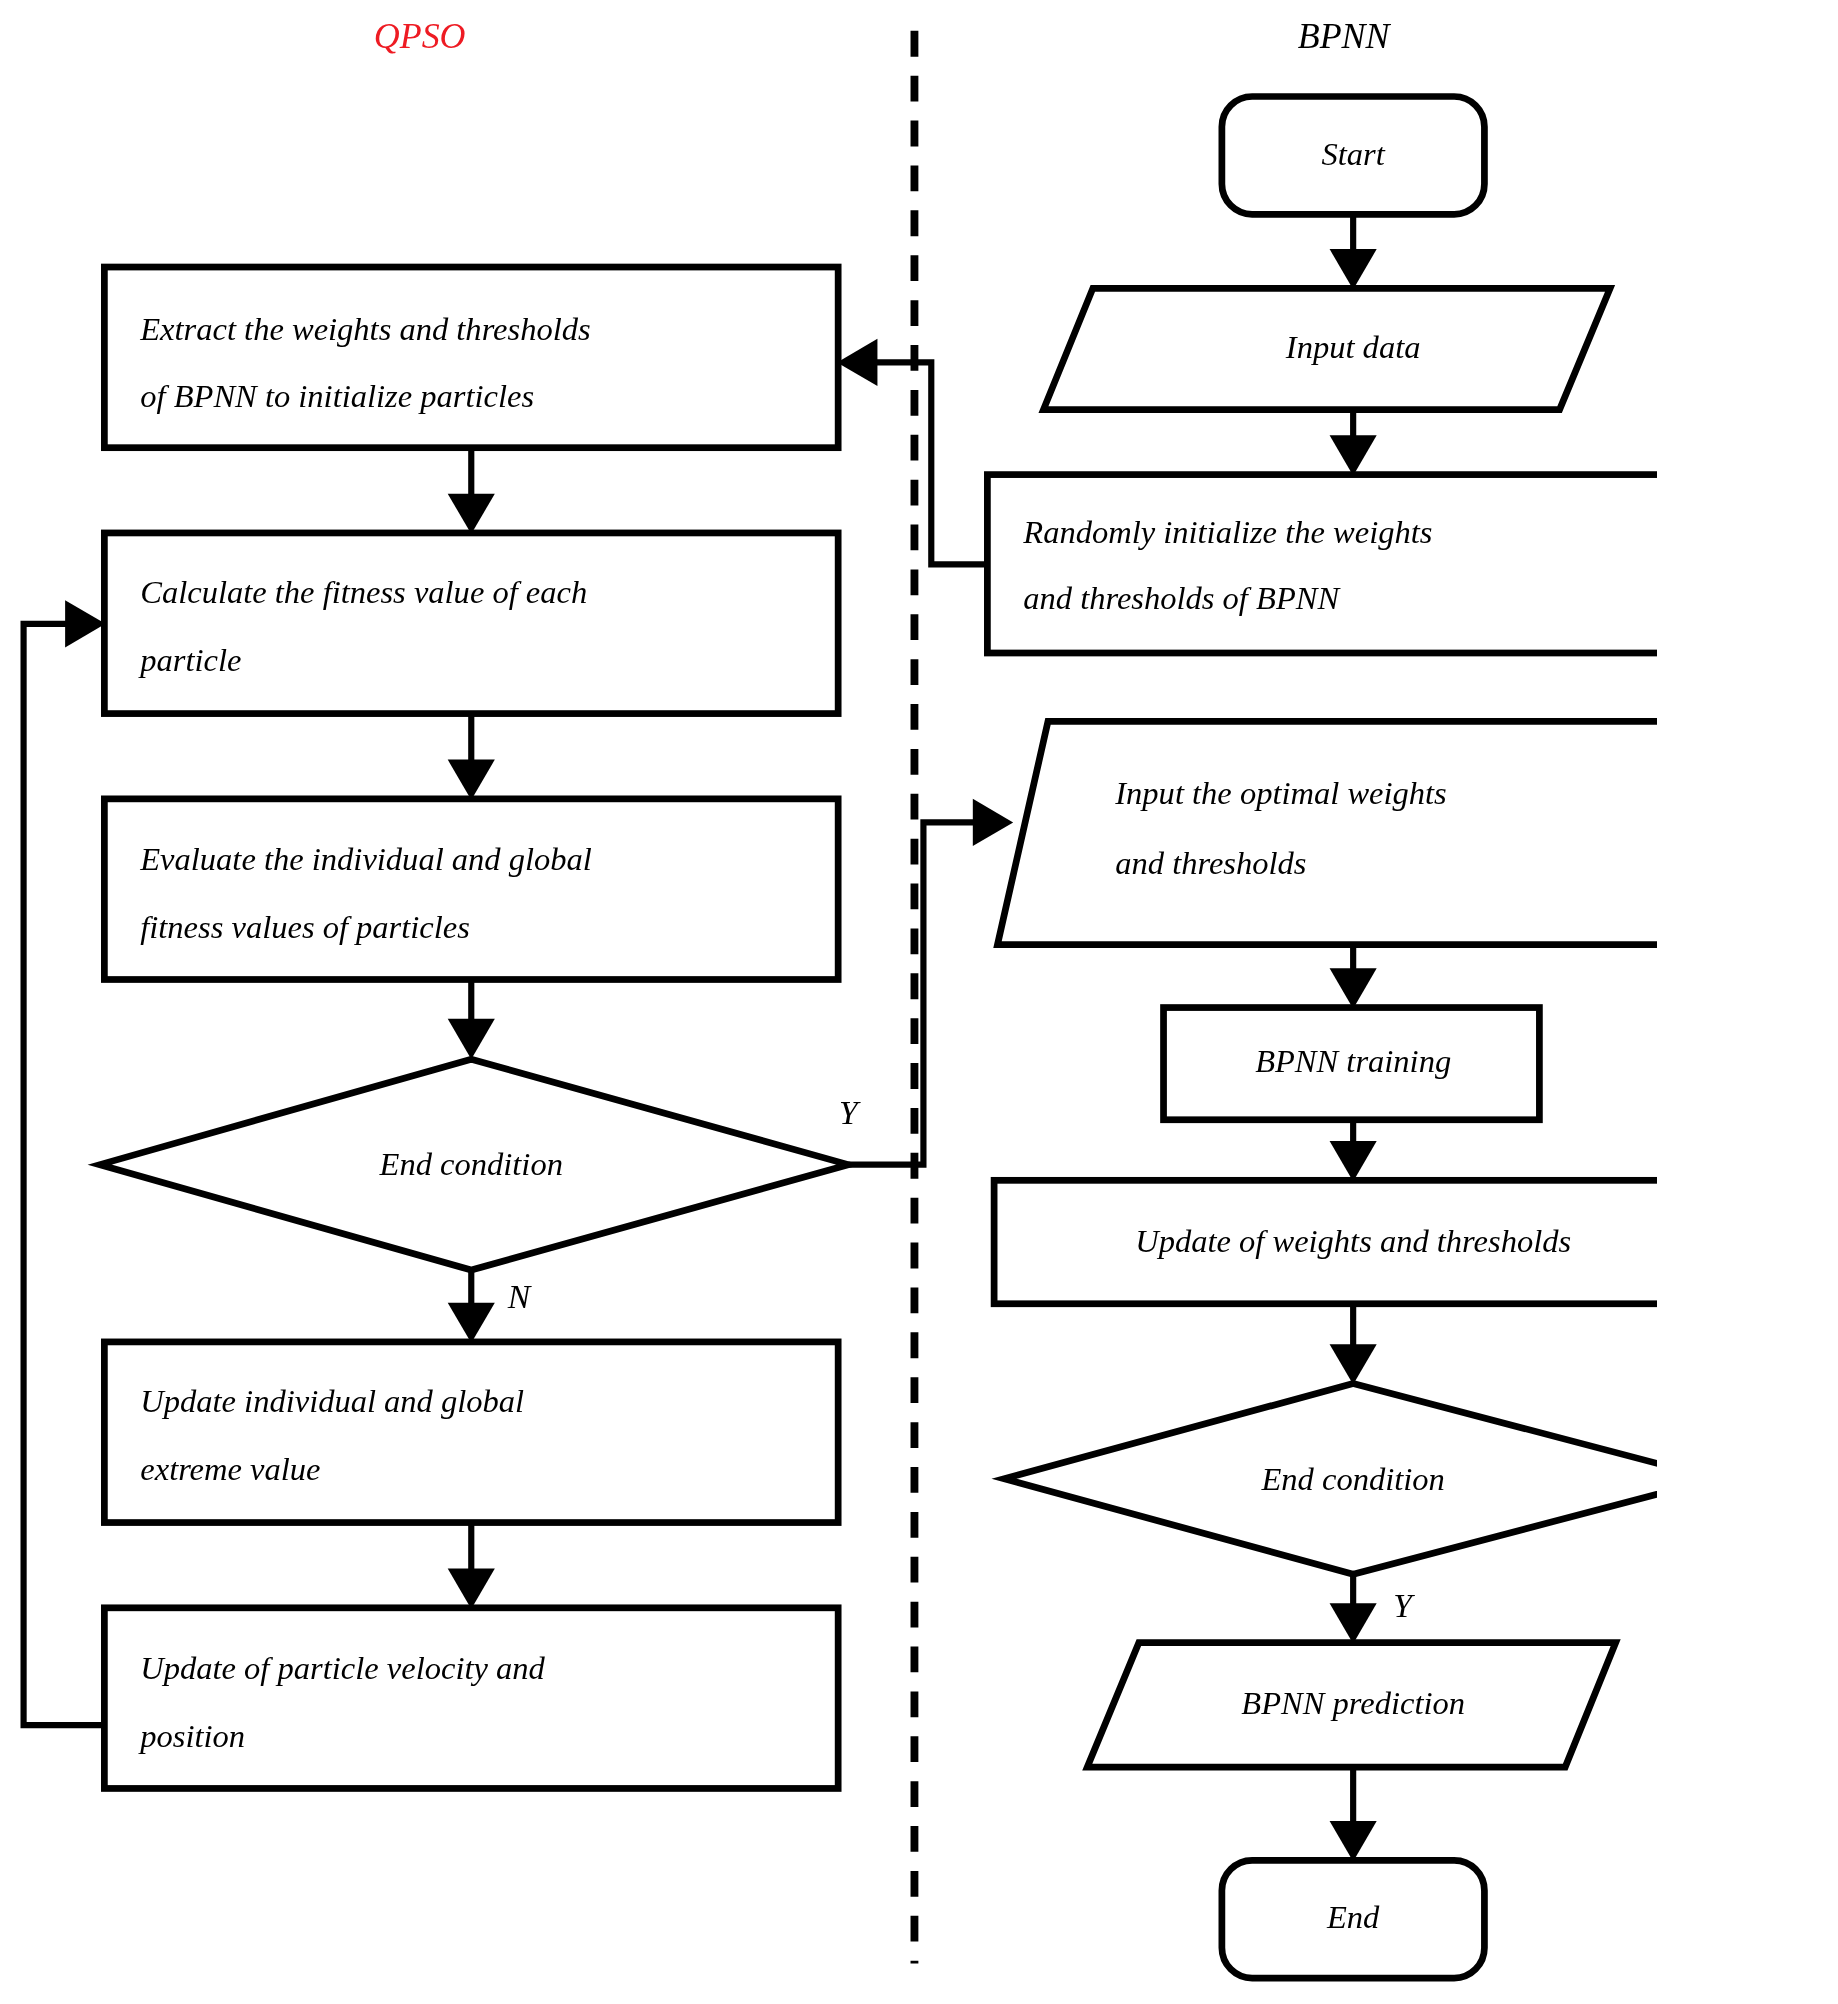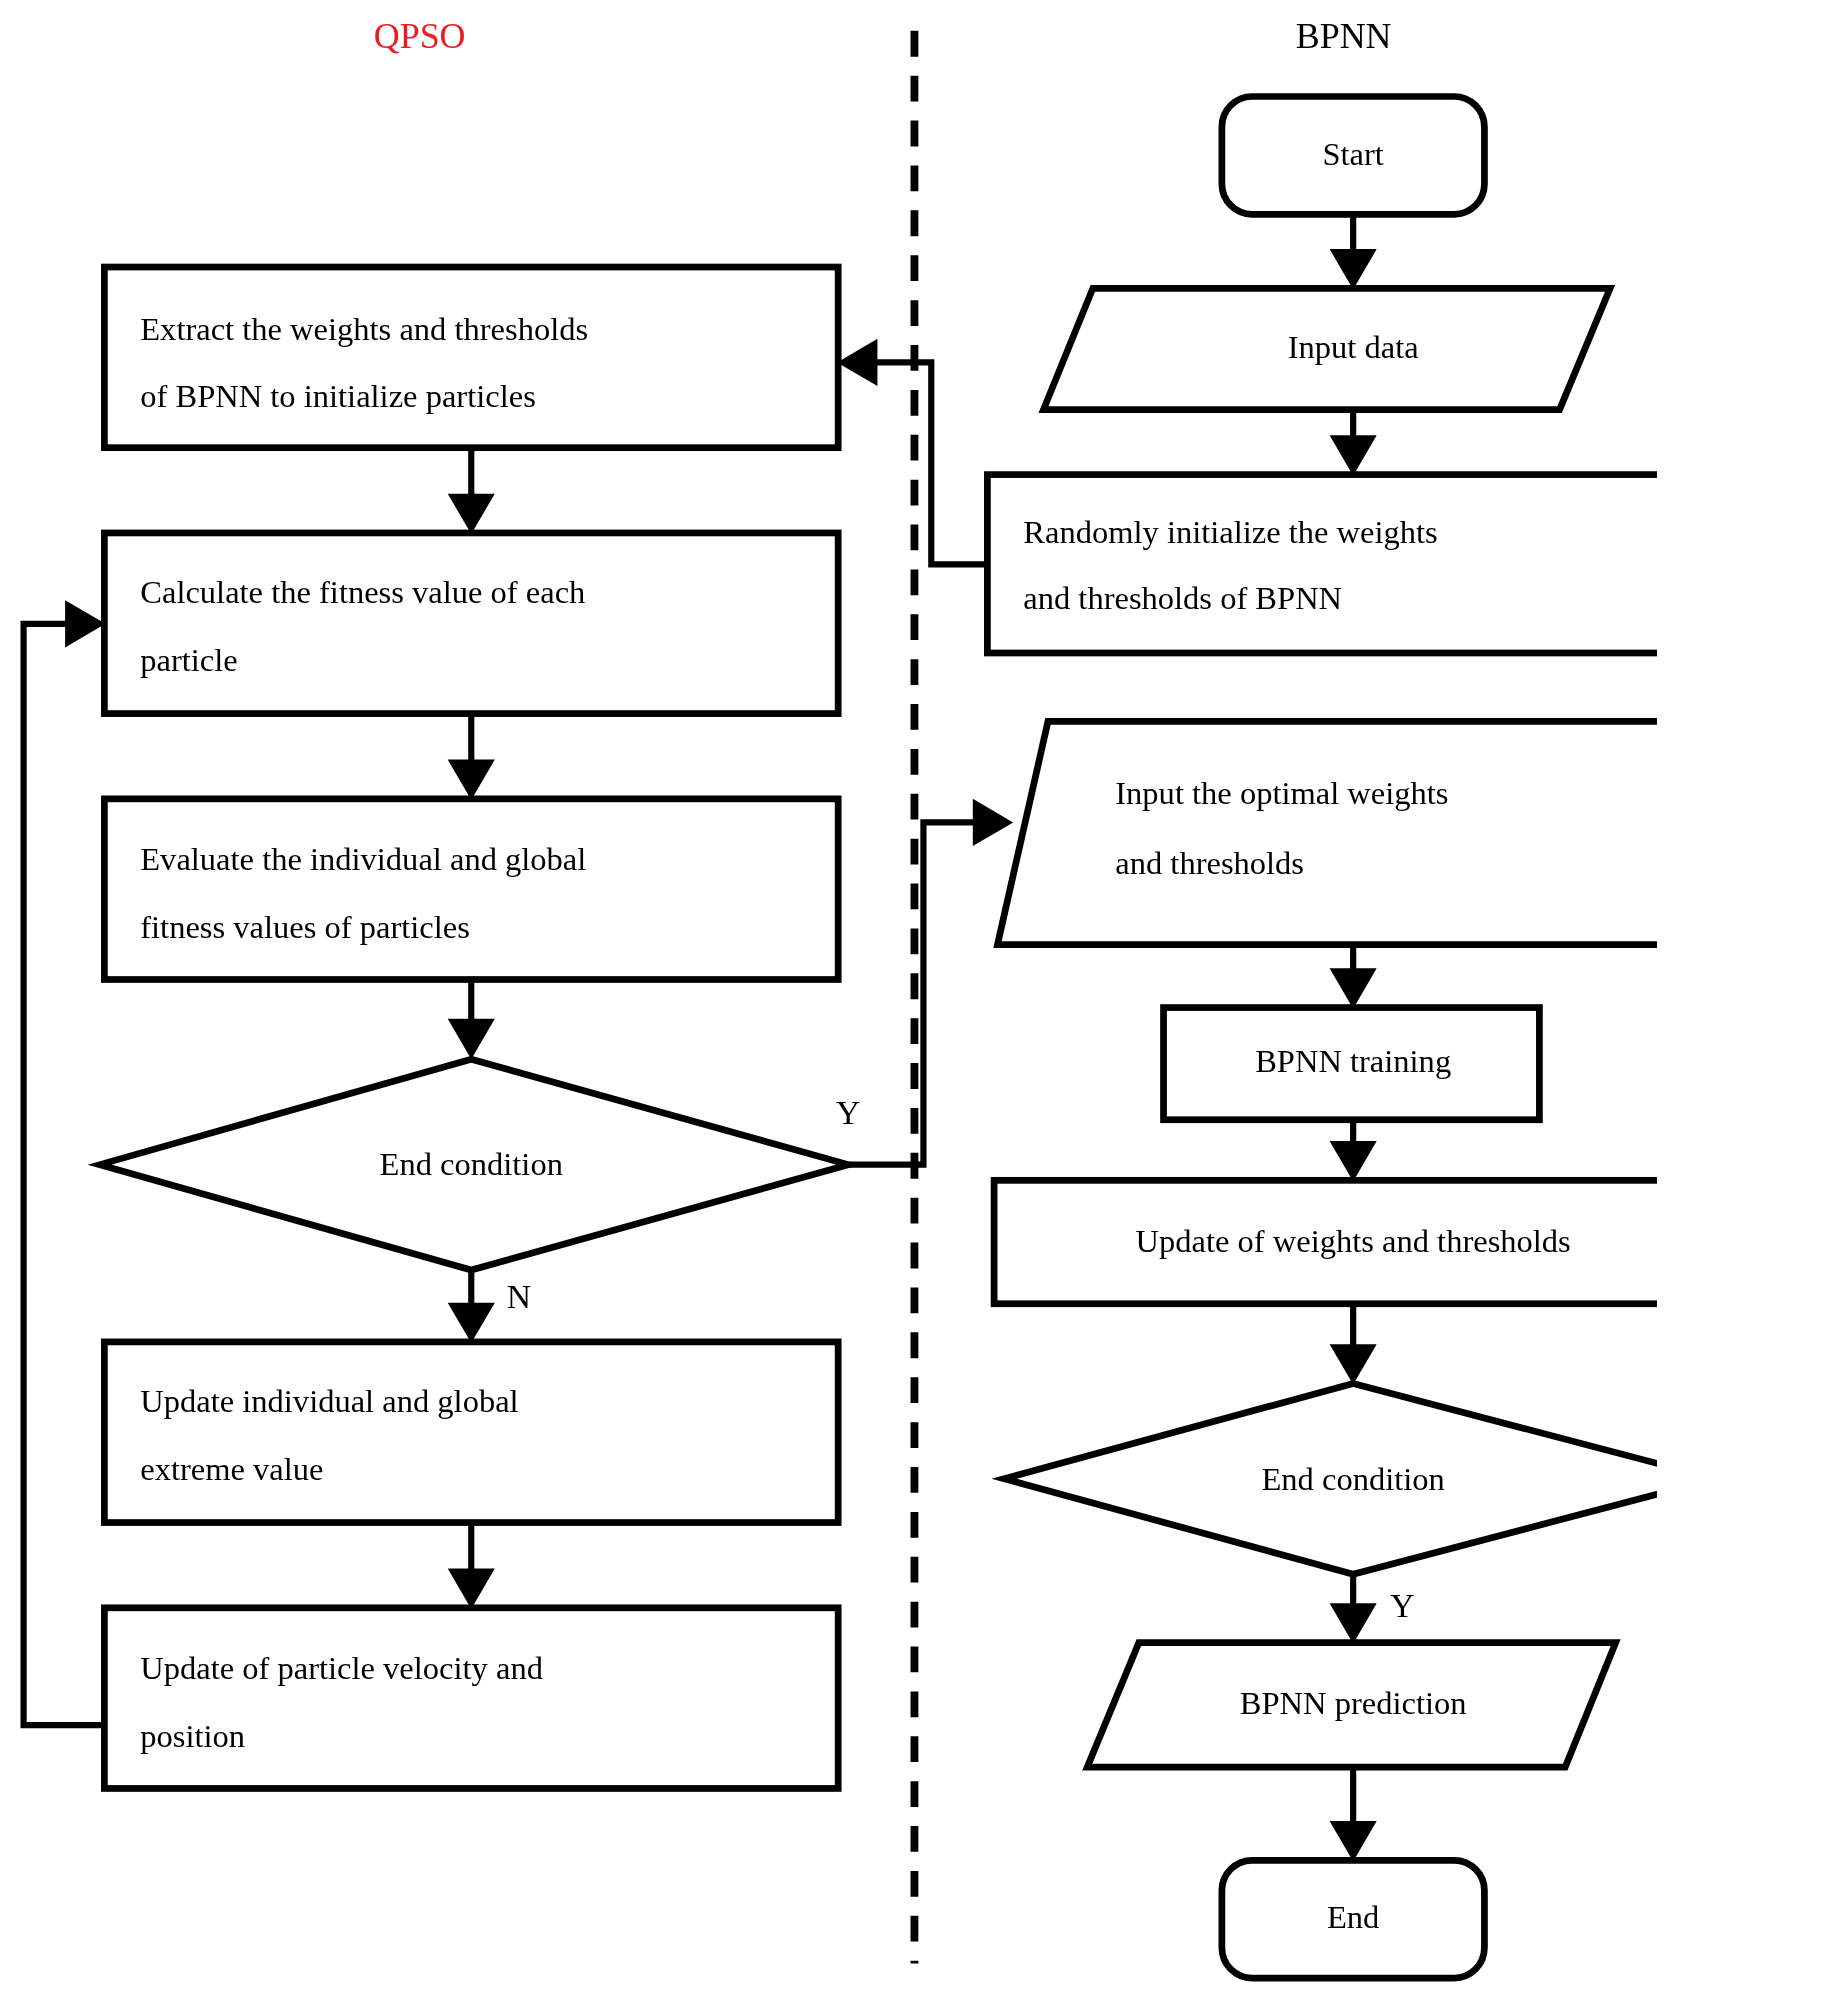--- a/index.html
+++ b/index.html
@@ -7,20 +7,21 @@
     padding: 0;
     background: #ffffff;
   }
   #flow-root {
     position: relative;
     width: 1657px;
     height: 2005px;
     background: #ffffff;
     overflow: hidden;
     font-family: "Liberation Serif", "DejaVu Serif", serif;
+    font-style: italic;
   }
   svg.flow-canvas {
     position: absolute;
     top: 0;
     left: 0;
     width: 1839px;
     height: 2005px;
   }
   .shape-outline {
     fill: #ffffff;

